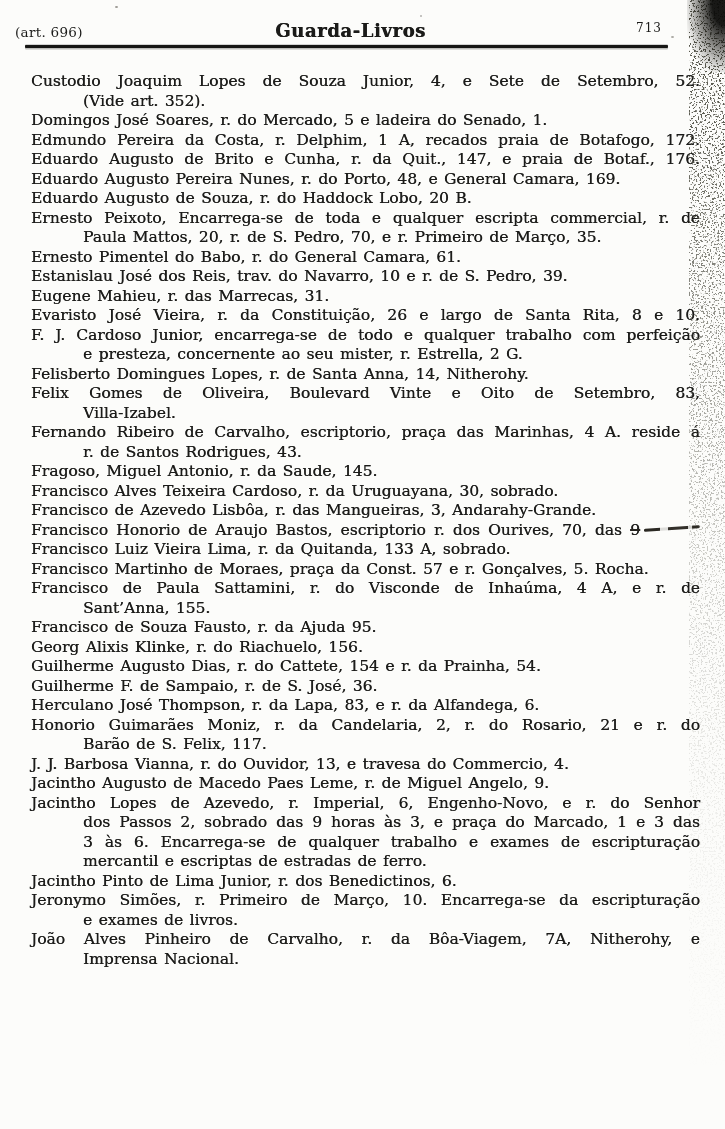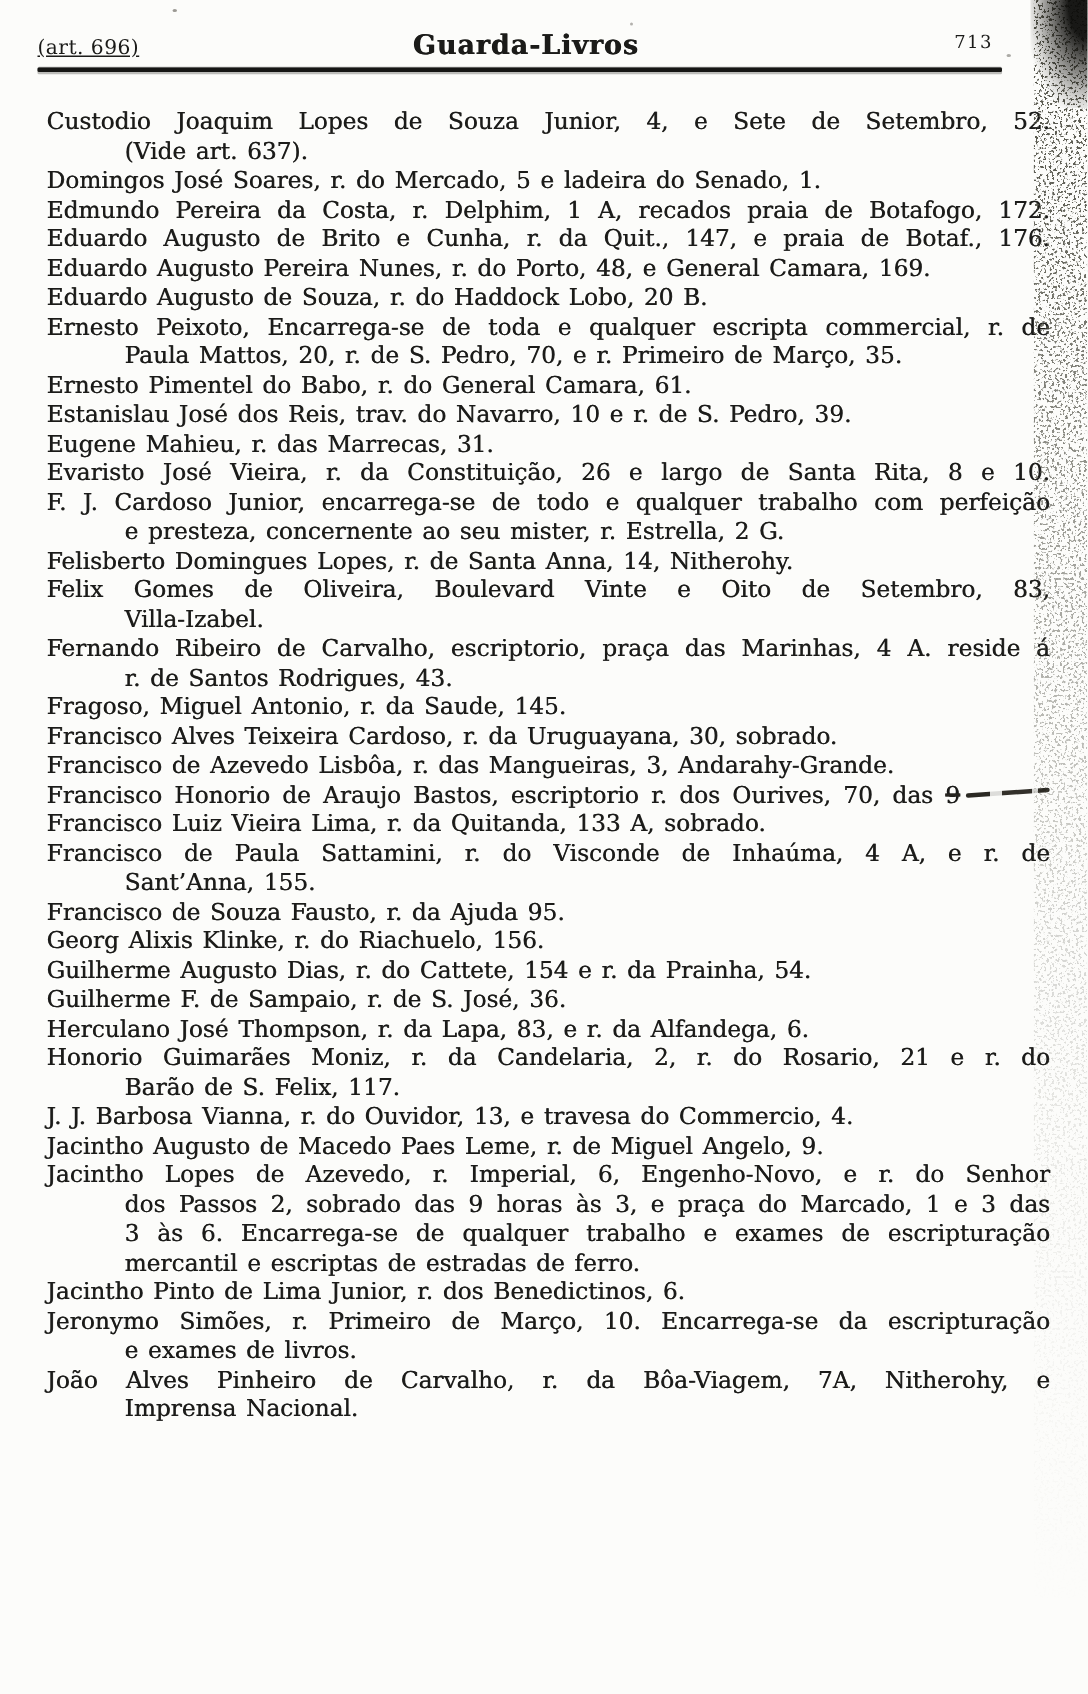--- a/index.html
+++ b/index.html
@@ -5,21 +5,21 @@
   html,body{margin:0;padding:0;}
   body{
     width:725px;height:1129px;position:relative;overflow:hidden;
     background:#fcfcfa;
     font-family:"DejaVu Serif","Liberation Serif",serif;
     color:#1b1b19;
   }
   .page{position:absolute;inset:0;}
   
   .runhead{position:absolute;top:20px;left:0;width:725px;height:24px;font-size:14px;}
-  .art-ref{position:absolute;left:25px;top:4px;font-size:13.5px;letter-spacing:.3px;text-decoration:underline;}
+  .art-ref{position:absolute;left:15px;top:4px;font-size:13.5px;letter-spacing:.3px;}
   .head-title{
     position:absolute;left:0;right:60px;top:0;text-align:center;
     font-weight:bold;font-size:18px;letter-spacing:.6px;
     text-shadow:.4px 0 0 currentColor;
     padding-left:36px;
   }
   .page-num{position:absolute;right:63px;top:1px;font-size:12px;letter-spacing:1px;}
   .head-rule{
     position:absolute;left:25px;top:45px;width:643px;height:3px;
     background:#161614;border-radius:1px;
@@ -66,21 +66,21 @@
   <div class="runhead">
     <span class="art-ref">(art. 696)</span>
     <span class="head-title">Guarda-Livros</span>
     <span class="page-num">713</span>
   </div>
   <div class="head-rule"></div>
 
   <div class="entries">
       <div>
         <div class="line fill">Custodio Joaquim Lopes de Souza Junior, 4, e Sete de Setembro, 52.</div>
-        <div class="line indent">(Vide art. 637).</div>
+        <div class="line indent">(Vide art. 352).</div>
       </div>
       <div>
         <div class="line">Domingos José Soares, r. do Mercado, 5 e ladeira do Senado, 1.</div>
       </div>
       <div>
         <div class="line fill">Edmundo Pereira da Costa, r. Delphim, 1 A, recados praia de Botafogo, 172.</div>
       </div>
       <div>
         <div class="line fill">Eduardo Augusto de Brito e Cunha, r. da Quit., 147, e praia de Botaf., 176.</div>
       </div>
@@ -128,20 +128,23 @@
         <div class="line">Francisco Alves Teixeira Cardoso, r. da Uruguayana, 30, sobrado.</div>
       </div>
       <div>
         <div class="line">Francisco de Azevedo Lisbôa, r. das Mangueiras, 3, Andarahy-Grande.</div>
       </div>
       <div>
         <div class="line fill">Francisco Honorio de Araujo Bastos, escriptorio r. dos Ourives, 70, das <span class="struck">9</span><span class="ink-tail"></span></div>
       </div>
       <div>
         <div class="line">Francisco Luiz Vieira Lima, r. da Quitanda, 133 A, sobrado.</div>
+      </div>
+      <div>
+        <div class="line">Francisco Martinho de Moraes, praça da Const. 57 e r. Gonçalves, 5. Rocha.</div>
       </div>
       <div>
         <div class="line fill">Francisco de Paula Sattamini, r. do Visconde de Inhaúma, 4 A, e r. de</div>
         <div class="line indent">Sant’Anna, 155.</div>
       </div>
       <div>
         <div class="line">Francisco de Souza Fausto, r. da Ajuda 95.</div>
       </div>
       <div>
         <div class="line">Georg Alixis Klinke, r. do Riachuelo, 156.</div>

